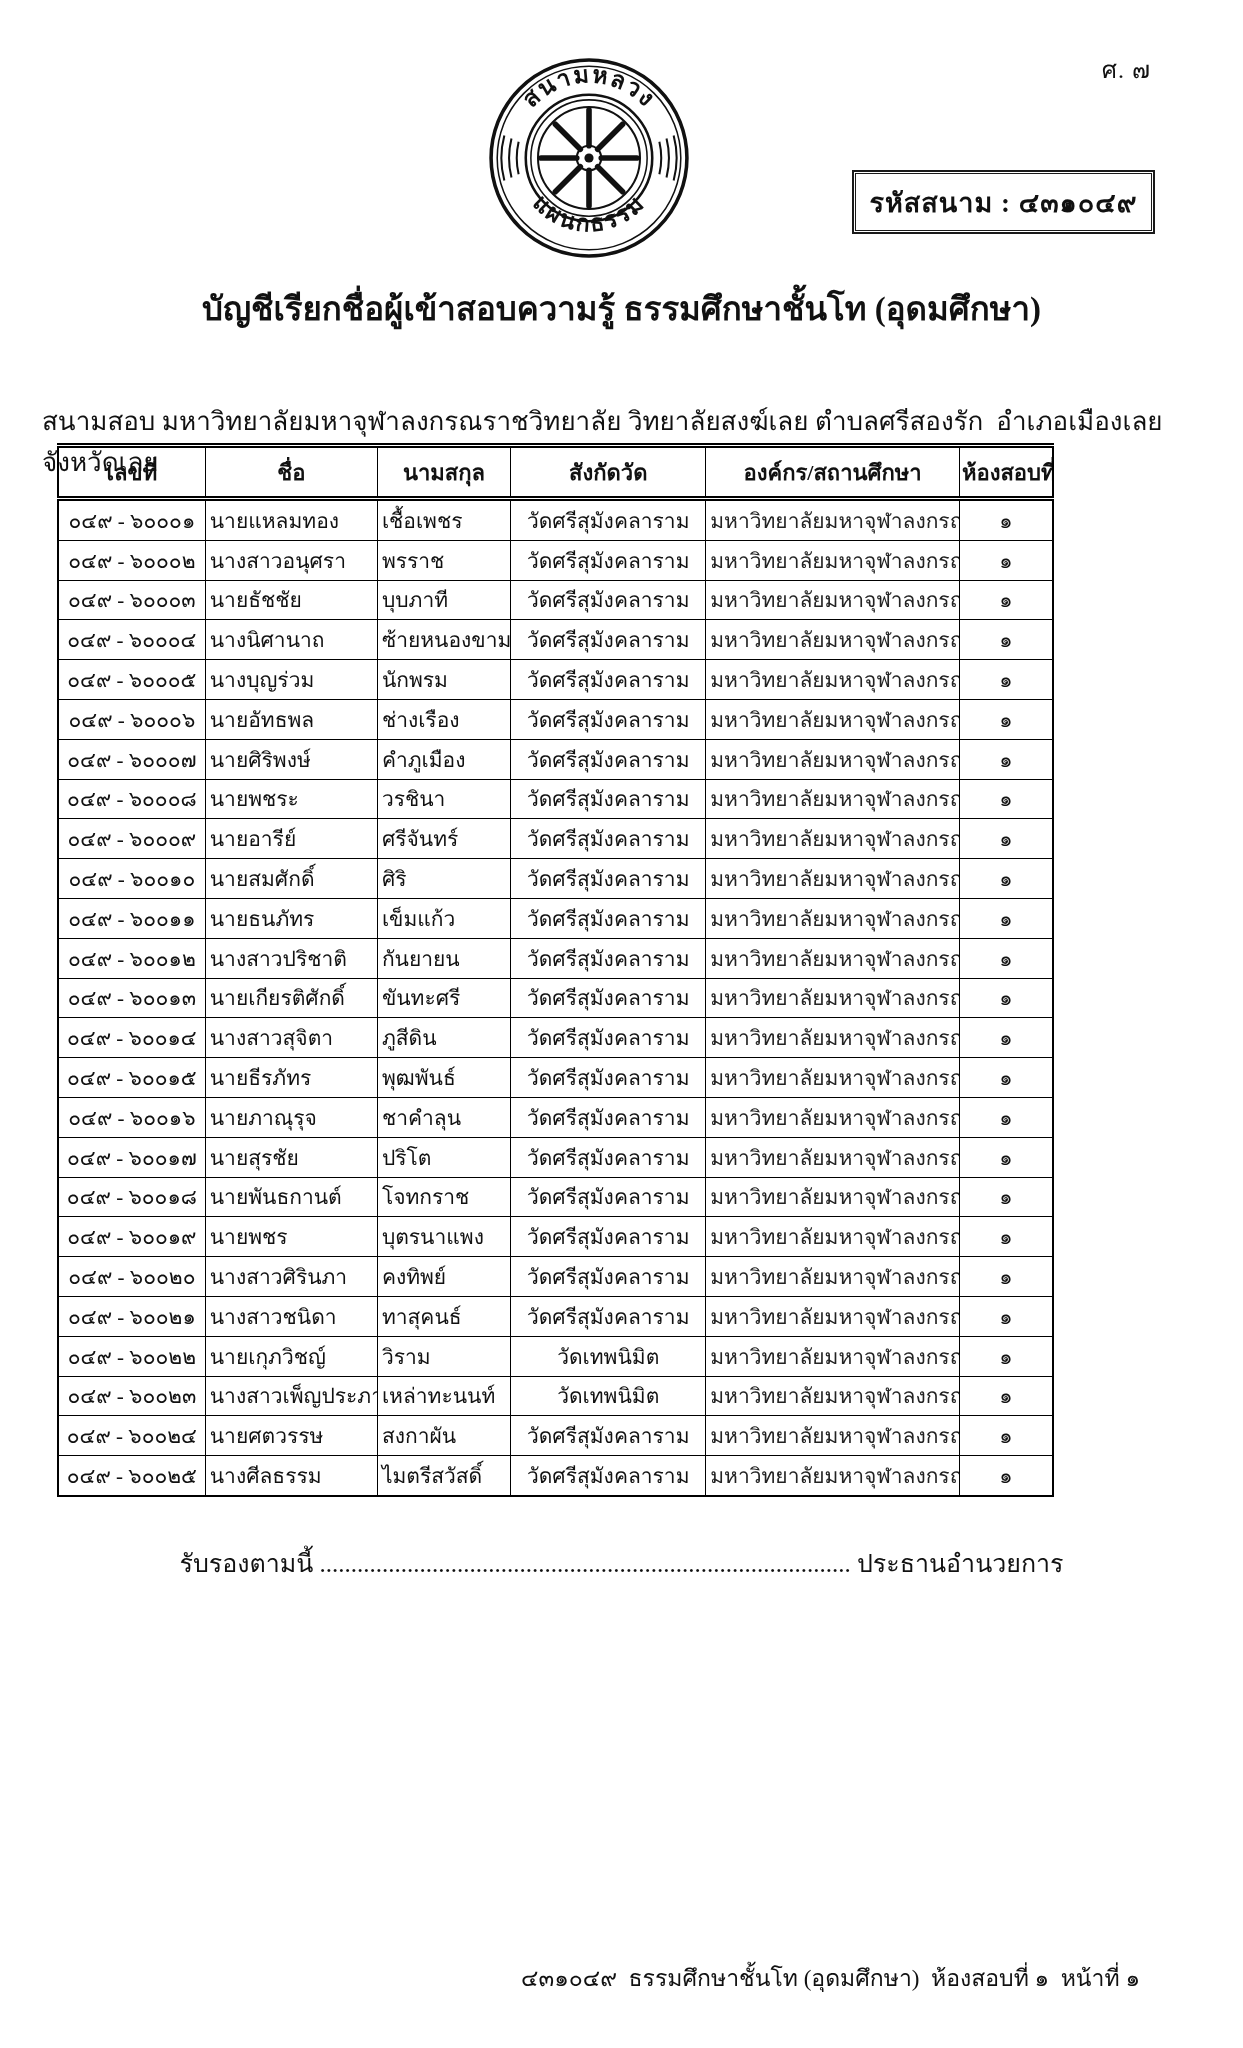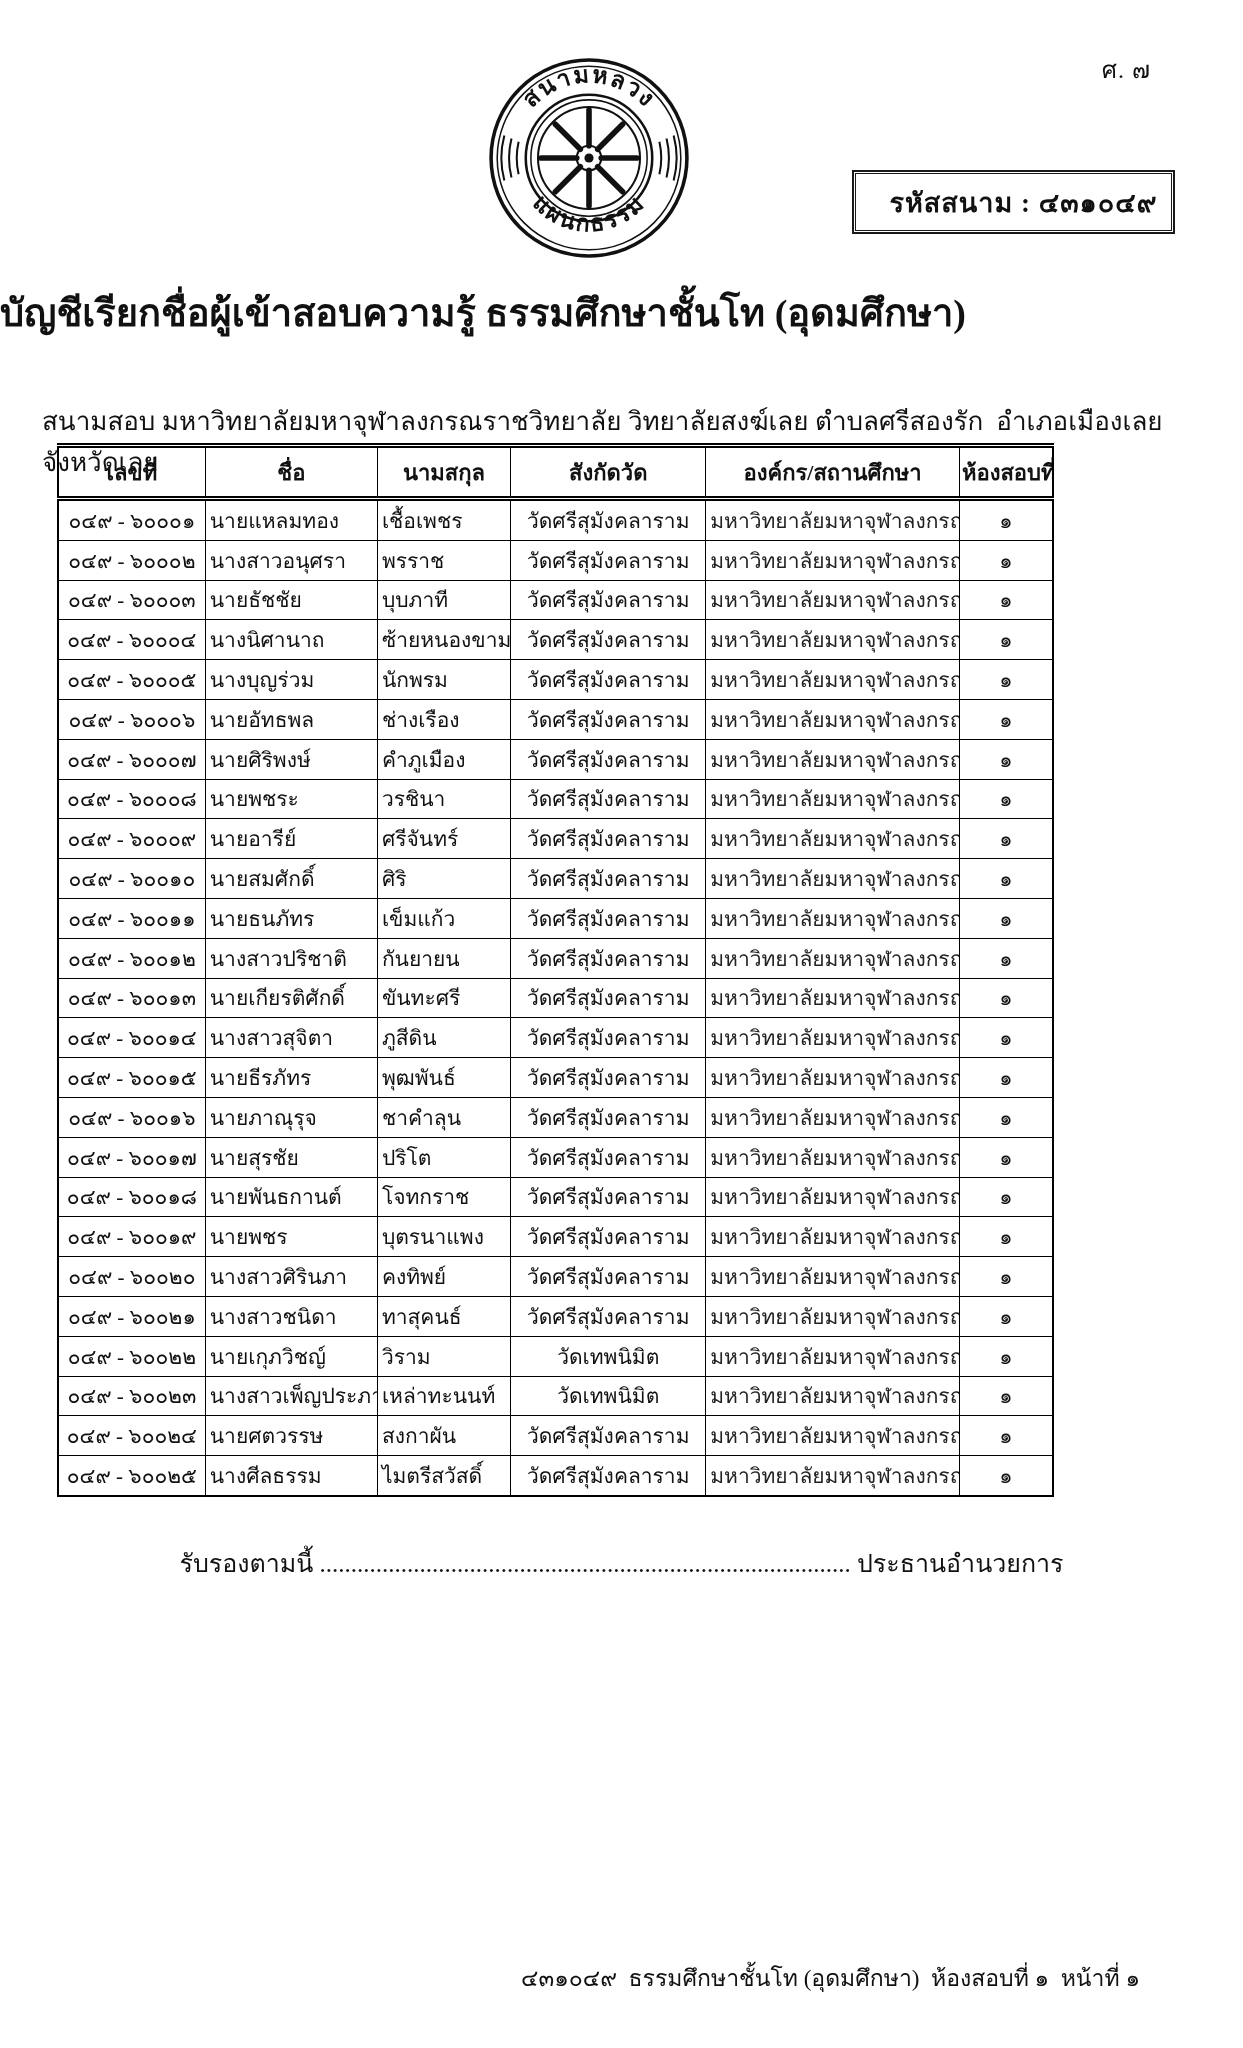--- a/index.html
+++ b/index.html
@@ -16,25 +16,25 @@
     font-size:24px;letter-spacing:1px;
   }
   .seal{
     position:absolute;left:487px;top:56px;width:204px;height:204px;
   }
   .code-box{
     position:absolute;left:852px;top:170px;width:299px;height:60px;
     border:2px solid #1a1a1a;
     box-shadow:inset 0 0 0 1px #fff, inset 0 0 0 2px #1a1a1a;
     display:flex;align-items:center;justify-content:center;
-    font-size:27px;font-weight:600;letter-spacing:1px;padding-left:20px;
+    font-size:27px;font-weight:600;letter-spacing:1px;
   }
   .title1{
     position:absolute;top:282px;left:0;width:100%;
-    text-align:left;font-size:38px;font-weight:bold;
+    text-align:center;font-size:33px;font-weight:bold;
   }
   .title2{
     position:absolute;top:338px;left:0;width:100%;
     text-align:center;font-size:33px;font-weight:bold;
   }
   .venue-line{
     position:absolute;top:400px;left:42px;width:1160px;
     font-size:26px;white-space:pre-wrap;
   }
   table.roster{

